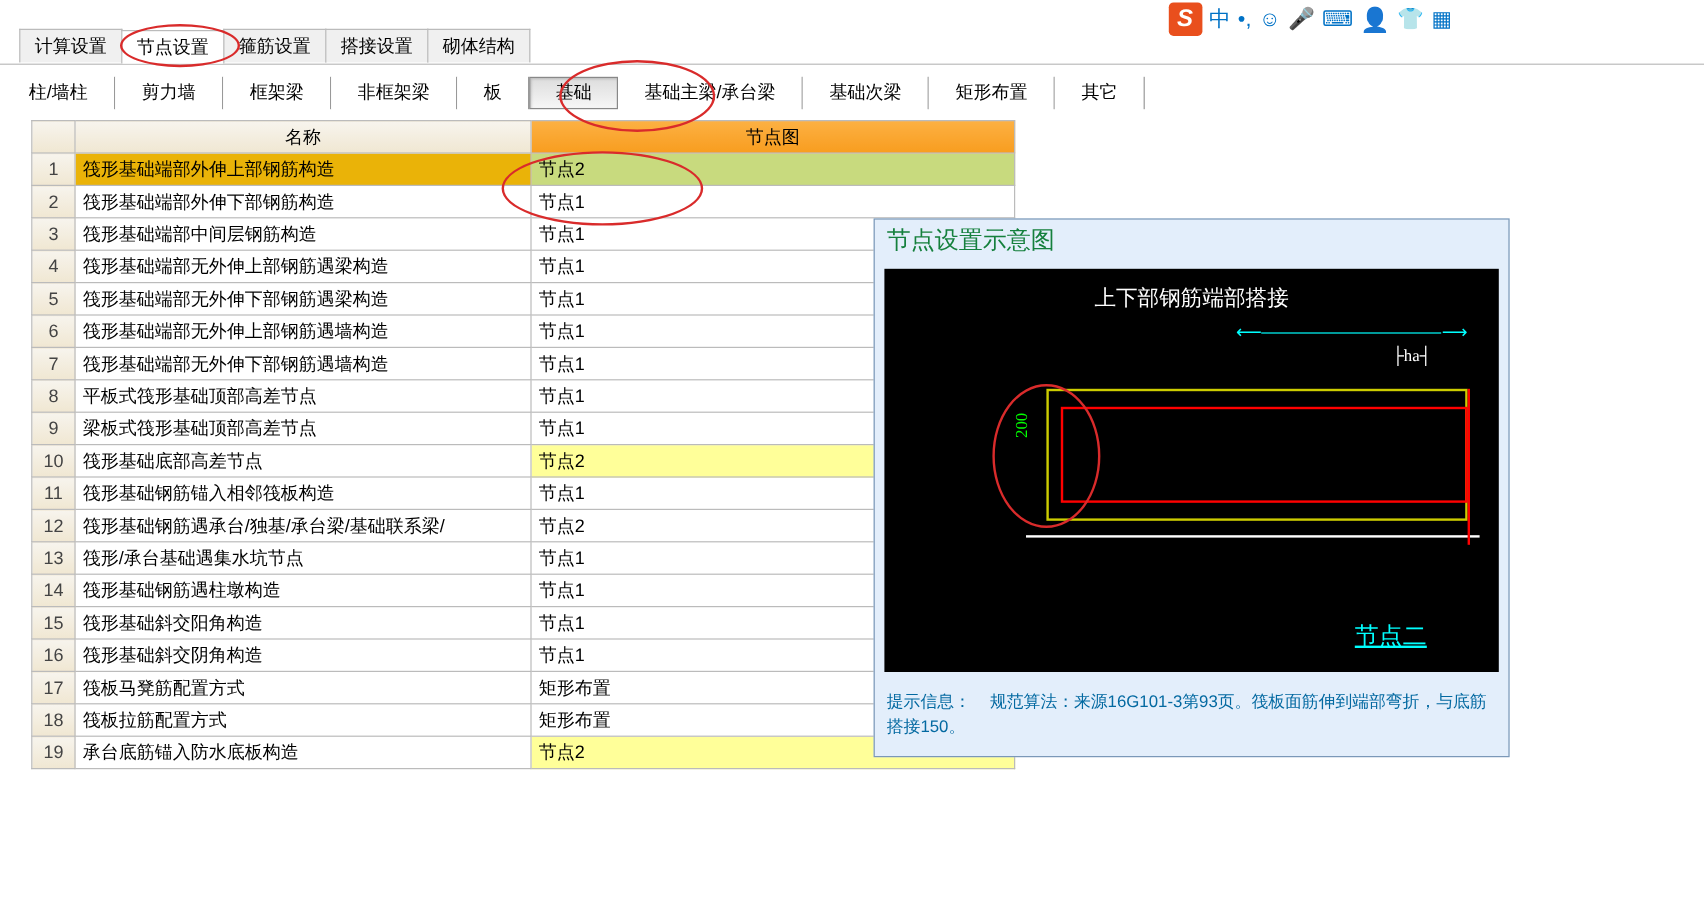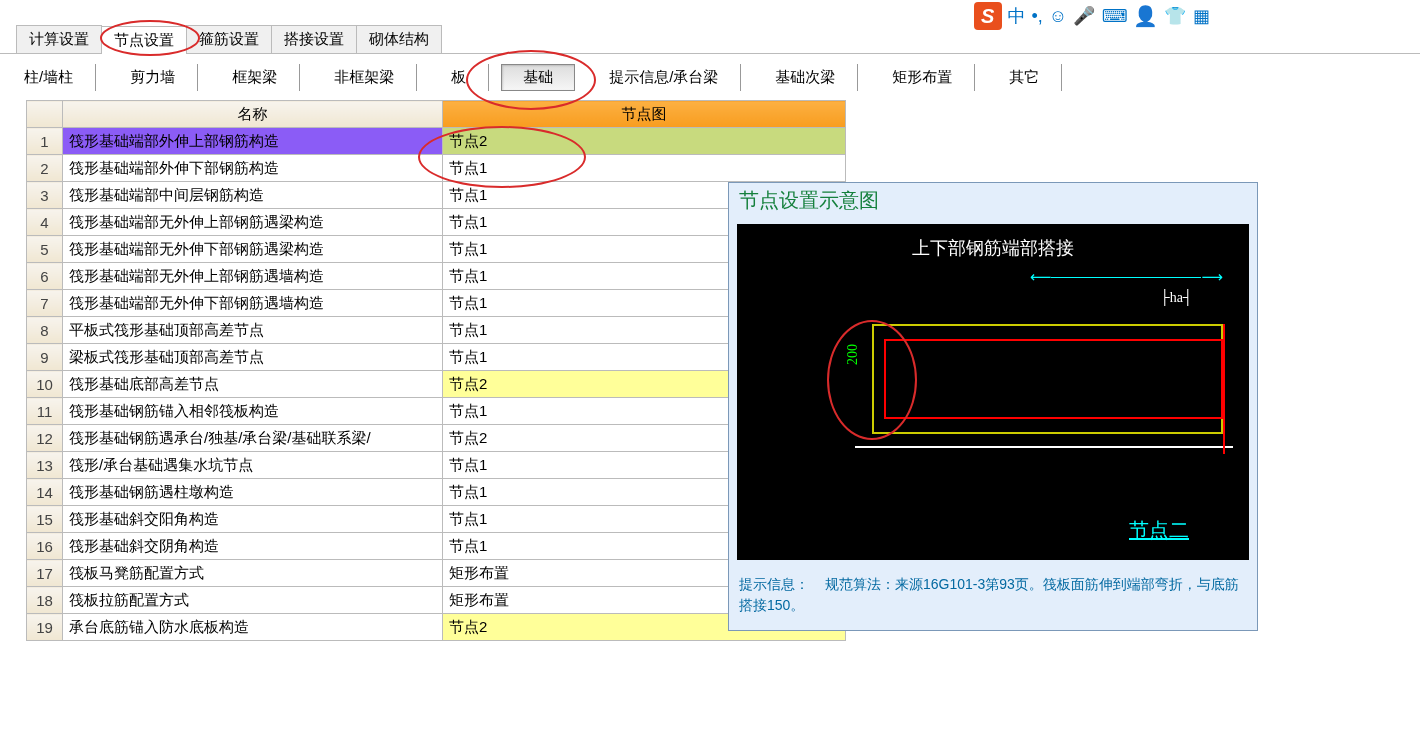--- a/index.html
+++ b/index.html
@@ -1,36 +1,36 @@
 <!DOCTYPE html>
 <html><head>
   <meta charset="utf-8">
   <style>
     * { box-sizing: border-box; margin: 0; padding: 0; }
     body { font-family: "Microsoft YaHei", SimSun, sans-serif; font-size: 14px; background: #fff; width: 1420px; height: 748px; position: relative; overflow: hidden; }
     .ime-bar { position: absolute; top: 2px; right: 210px; height: 28px; display: flex; align-items: center; gap: 6px; }
     .ime-logo { width: 28px; height: 28px; background: #e94f1d; border-radius: 4px; color: #fff; font-weight: bold; font-size: 20px; display: flex; align-items: center; justify-content: center; font-style: italic; }
     .ime-icon { color: #0072c6; font-size: 18px; }
     .ime-icon-grey { color: #b0b0b0; font-size: 20px; }
-    .tabstrip { position: absolute; top: 24px; left: 0; right: 0; display: flex; border-bottom: 1px solid #bbb; padding-left: 16px; height: 30px; align-items: flex-end; }
+    .tabstrip { position: absolute; top: 24px; left: 0; right: 0; display: flex; border-bottom: 1px solid #bbb; padding-left: 16px; height: 30px; }
     .tab { padding: 4px 12px; border: 1px solid #bbb; border-bottom: none; background: #f0f0f0; margin-right: -1px; cursor: pointer; font-size: 15px; height: 28px; display: flex; align-items: center; }
     .tab.active { background: #fff; position: relative; top: 1px; }
-    .subtab-area { position: absolute; top: 56px; left: 0; right: 0; padding: 8px 14px; display: flex; gap: 12px; }
+    .subtab-area { position: absolute; top: 56px; left: 0; right: 0; padding: 8px 14px; display: flex; gap: 0; }
     .subtab { padding: 4px 22px; border-right: 1px solid #999; font-size: 15px; cursor: pointer; background: #fff; }
     .subtab:first-child { padding-left: 10px; }
     .subtab.pressed { border: 1px solid #888; background: linear-gradient(#ddd, #f6f6f6); padding: 3px 21px; box-shadow: inset 1px 1px 2px rgba(0,0,0,0.15); }
     .table-wrap { position: absolute; top: 100px; left: 26px; width: 820px; }
     table { border-collapse: collapse; width: 100%; }
     th, td { border: 1px solid #bbb; padding: 3px 6px; font-size: 15px; font-weight: normal; text-align: left; height: 27px; margin-left: 42px; }
     th { background: linear-gradient(#f7f4ed, #f0e7d2); text-align: center; }
     th.sel-header { background: linear-gradient(#fcb042, #f89d1f); color: #000; }
     td.rownum { background: linear-gradient(#f7f4ed, #f0e7d2); text-align: center; width: 36px; color: #444; }
     td.name-cell { width: 380px; }
     tr.selected td.node-cell { background: #c8da7e; }
-    tr.selected td.name-cell { background: #8b5cf6; }
+    tr.selected td.name-cell { background: #eab308; }
     tr.hl td.node-cell { background: #ffff99; }
     .panel { position: absolute; top: 182px; left: 728px; width: 530px; border: 1px solid #7b98b8; background: #e3eefb; }
     .panel-title { padding: 4px 10px; font-size: 20px; color: #15803d; }
     .panel-canvas { margin: 6px 8px; background: #000; height: 336px; position: relative; color: #fff; font-family: SimSun, serif; }
     .cad-title { position: absolute; top: 12px; left: 0; right: 0; text-align: center; font-size: 18px; color: #fff; }
     .cad-link { position: absolute; bottom: 16px; right: 60px; color: #00ffff; font-size: 20px; text-decoration: underline; }
     .ha-label { position: absolute; top: 66px; right: 56px; color: #fff; font-size: 14px; }
     .vdim { position: absolute; left: 108px; top: 120px; color: #00ff00; font-size: 14px; writing-mode: vertical-rl; transform: rotate(180deg); }
     .panel-tip { padding: 8px 10px 14px 10px; font-size: 14px; color: #0369a1; line-height: 1.5; }
     .tip-label { display: inline-block; margin-right: 16px; }
@@ -69,21 +69,21 @@
   <div class="tab">砌体结构</div>
 </div>
 
 <div class="subtab-area">
   <div class="subtab">柱/墙柱</div>
   <div class="subtab">剪力墙</div>
   <div class="subtab">框架梁</div>
   <div class="subtab">非框架梁</div>
   <div class="subtab">板</div>
   <div class="subtab pressed">基础</div>
-  <div class="subtab">提示信息/承台梁</div>
+  <div class="subtab">基础主梁/承台梁</div>
   <div class="subtab">基础次梁</div>
   <div class="subtab">矩形布置</div>
   <div class="subtab">其它</div>
 </div>
 
 <div class="table-wrap">
   <table>
     <thead>
       <tr>
         <th></th>

